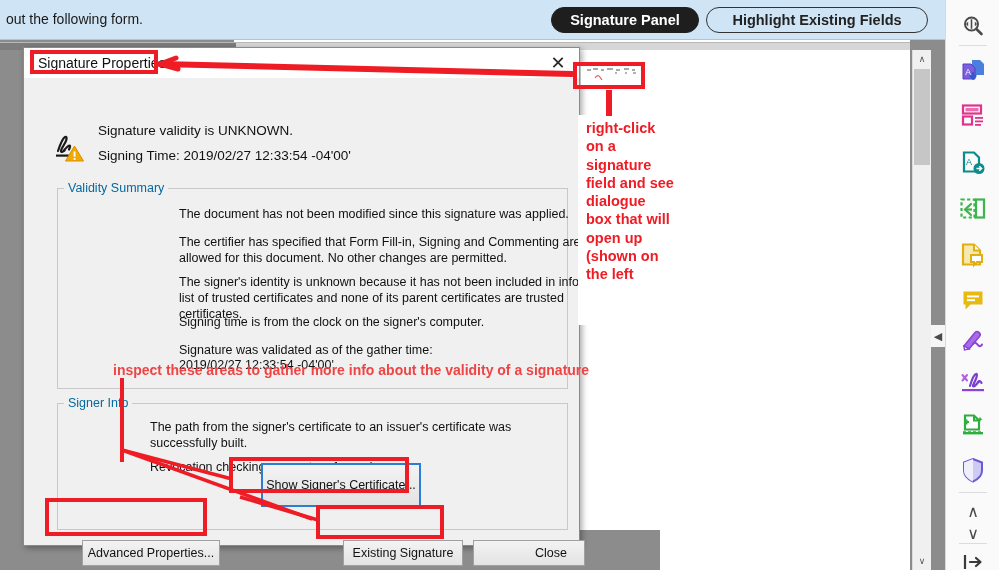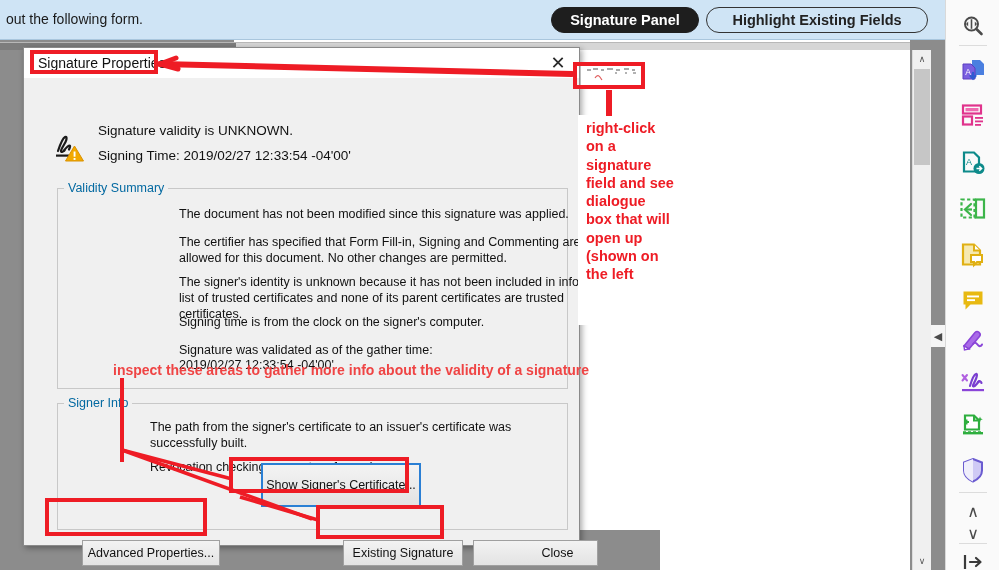--- a/index.html
+++ b/index.html
@@ -145,21 +145,21 @@
     font-size: 12.5px; color: #111;
     display: flex; align-items: center; justify-content: center;
     box-sizing: border-box;
   }
   .btn-showcert {
     left: 237px; top: 385px; width: 160px; height: 44px;
     border: 2px solid #2a7fd4;
   }
   .btn-advanced { left: 58px; top: 462px; width: 138px; height: 26px; }
   .btn-validate { left: 319px; top: 462px; width: 120px; height: 26px; }
-  .btn-close    { left: 449px; top: 462px; width: 125px; height: 26px; padding-left: 44px; }
+  .btn-close    { left: 449px; top: 462px; width: 112px; height: 26px; padding-left: 44px; }
 
   
   .anno { position: absolute; pointer-events: none; }
   .rbox { position: absolute; border: 4px solid #ee1c25; box-sizing: border-box; }
 
   .callout-white {
     position: absolute; left: 578px; top: 115px; width: 90px; height: 210px;
     background: #ffffff;
   }
   .callout-text {

